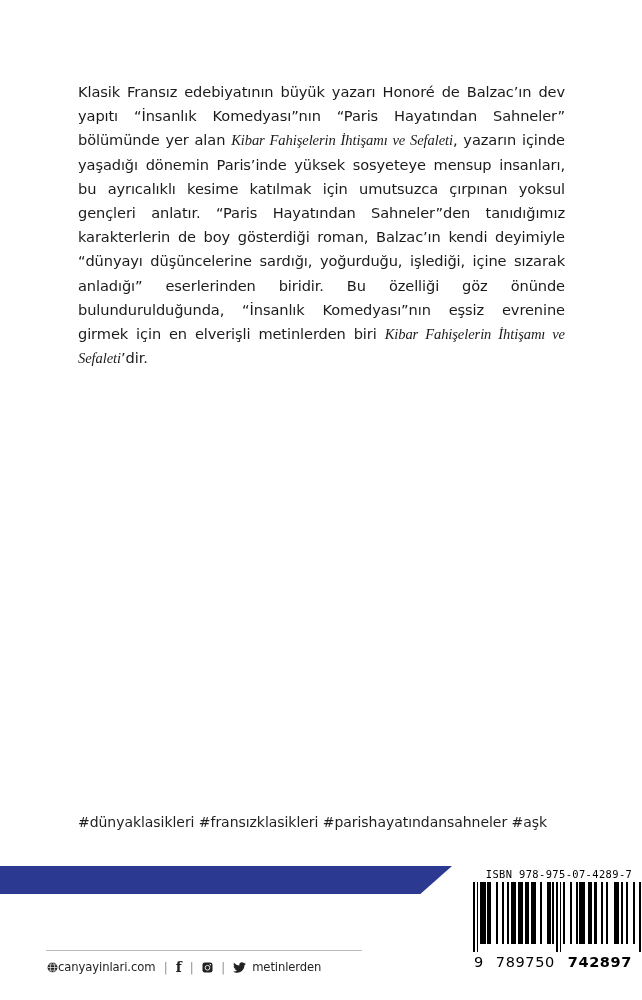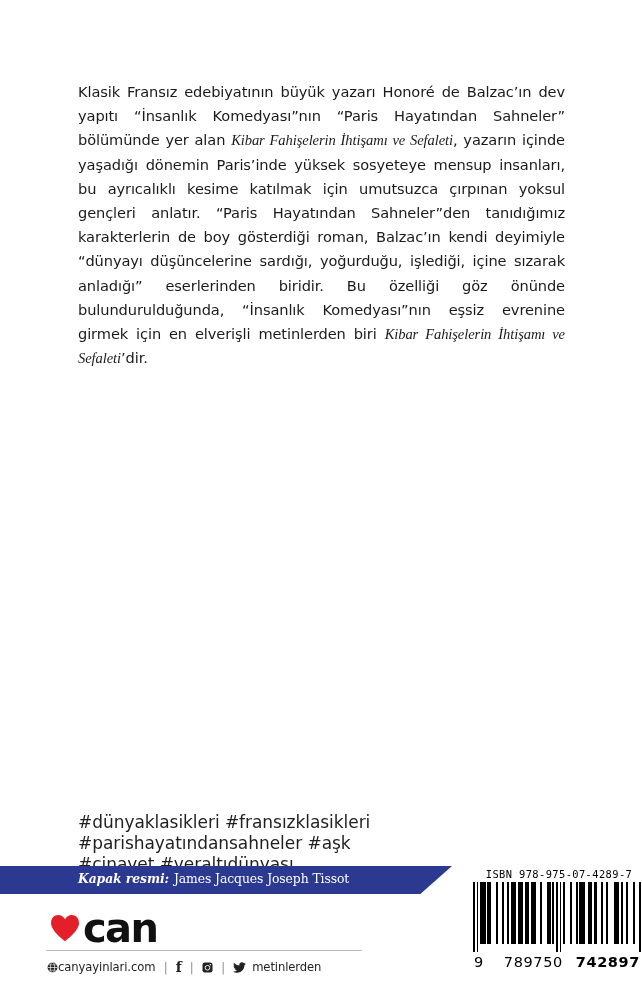--- a/index.html
+++ b/index.html
@@ -41,21 +41,21 @@
     font-family: Liberation Serif, serif;
   }
 
   
   .hashtags {
     position: absolute;
     left: 78px;
     top: 812px;
     width: 500px;
     font-family: "DejaVu Sans", sans-serif;
-    font-size: 17px;
+    font-size: 14px;
     line-height: 21px;
     color: #1f1f1f;
     letter-spacing: -0.05px;
   }
 
   
   .credit-band {
     position: absolute;
     left: 0px;
     top: 866px;
@@ -207,48 +207,38 @@
     width: 172px;
     height: 18px;
     font-family: "DejaVu Sans", sans-serif;
     font-size: 14.5px;
     color: #000000;
     display: flex;
     align-items: flex-end;
     letter-spacing: 0.6px;
   }
   .digits .d-lead { margin-left: 1px; }
-  .digits .d-left { margin-left: 20px; }
+  .digits .d-left { margin-left: 12px; }
   .digits .d-right { margin-left: 13px; font-weight: bold; }
 </style>
 </head>
 <body>
 
 <div class="page">
 
   <div class="blurb">
     <span>Klasik Fransız edebiyatının büyük yazarı Honoré de Balzac’ın dev yapıtı “İnsanlık Komedyası”nın “Paris Hayatından Sahneler” bölümünde yer alan </span><i>Kibar Fahişelerin İhtişamı ve Sefaleti</i><span>, yazarın içinde yaşadığı dönemin Paris’inde yüksek sosyeteye mensup insanları, bu ayrıcalıklı kesime katılmak için umutsuzca çırpınan yoksul gençleri anlatır. “Paris Hayatından Sahneler”den tanıdığımız karakterlerin de boy gösterdiği roman, Balzac’ın kendi deyimiyle “dünyayı düşüncelerine sardığı, yoğurduğu, işlediği, içine sızarak anladığı” eserlerinden biridir. Bu özelliği göz önünde bulundurulduğunda, “İnsanlık Komedyası”nın eşsiz evrenine girmek için en elverişli metinlerden biri </span><i>Kibar Fahişelerin İhtişamı ve Sefaleti</i><span>’dir.</span>
   </div>
 
   <div class="hashtags">
     <div>#dünyaklasikleri #fransızklasikleri #parishayatındansahneler #aşk</div>
-    <div>#cinayet #yeraltıdünyası</div>
   </div>
 
   <div class="credit-band"></div>
-  <div class="credit-text">
-    <span class="lbl">Kapak resmi:</span><span>James Jacques Joseph Tissot</span>
-  </div>
-
-  <div class="logo-wrap">
-    <svg class="heart" viewBox="0 0 32 30">
-      <path d="M16 29 C16 29 1 18.5 1 9.6 C1 4.2 4.6 1 8.6 1 C11.9 1 14.6 3 16 5.6 C17.4 3 20.1 1 23.4 1 C27.4 1 31 4.2 31 9.6 C31 18.5 16 29 16 29 Z" fill="#e3202a"></path>
-    </svg>
-    <span class="logo-word">can</span>
-  </div>
+
 
   <div class="footer-rule"></div>
 
   <div class="footer">
     <span class="ic">
       <svg width="11" height="11" viewBox="0 0 16 16">
         <circle cx="8" cy="8" r="7.2" fill="#222222"></circle>
         <ellipse cx="8" cy="8" rx="3.1" ry="7.2" fill="none" stroke="#ffffff" stroke-width="1"></ellipse>
         <line x1="0.9" y1="8" x2="15.1" y2="8" stroke="#ffffff" stroke-width="1"></line>
         <line x1="2" y1="4.2" x2="14" y2="4.2" stroke="#ffffff" stroke-width="0.8"></line>

